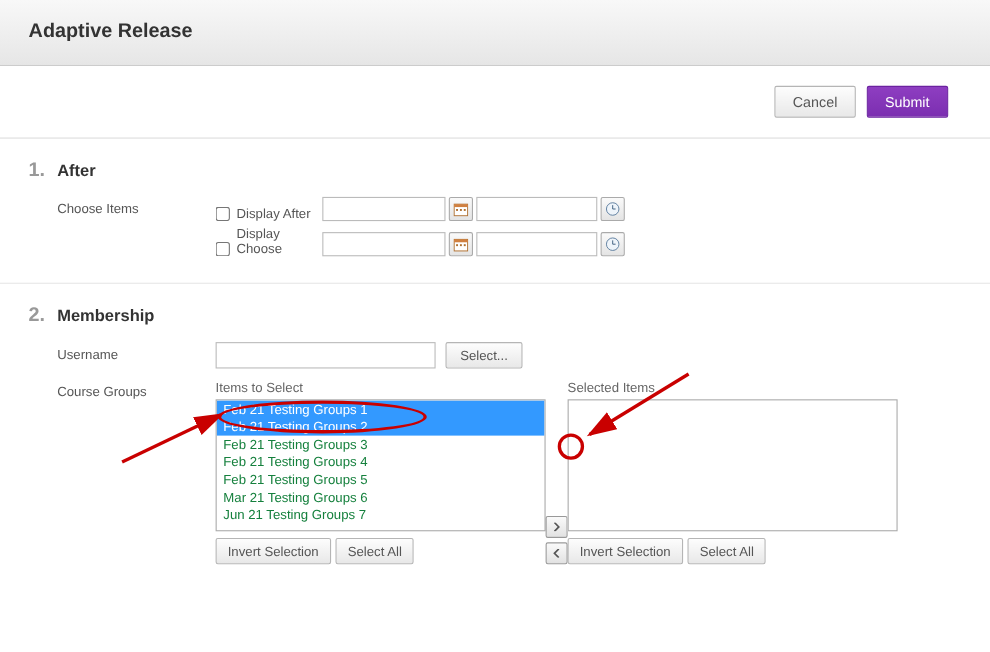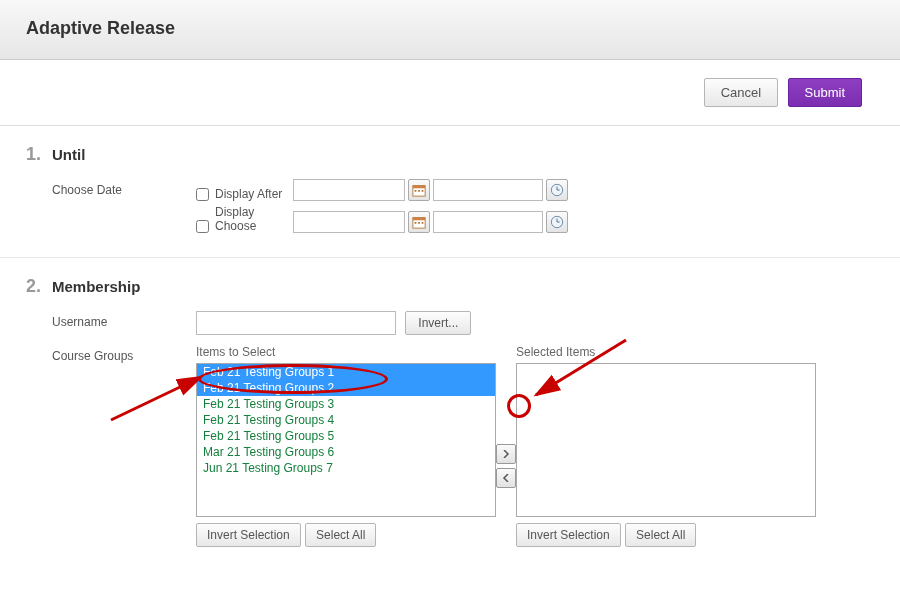--- a/index.html
+++ b/index.html
@@ -126,34 +126,34 @@
     border: 1px solid #b5b5b5;
     background: linear-gradient(#fdfdfd,#e8e8e8);
     color: #555;
     cursor: pointer;
     margin-left: 6px;
     border-radius: 2px;
     font-size: 12px;
   }
   .shuttle {
     display: flex;
-    align-items: center;
+    align-items: flex-end;
     position: relative;
   }
   .shuttle-col {
     width: 300px;
   }
   .shuttle-title {
     color: #666;
     font-size: 12px;
     margin-bottom: 4px;
   }
   .listbox {
     width: 300px;
-    height: 154px;
+    height: 120px;
     border: 1px solid #aaa;
     overflow-y: scroll;
     background: #fff;
     font-size: 12px;
   }
   .listbox .opt {
     padding: 1px 6px;
     color: #15803d;
     cursor: default;
     white-space: nowrap;
@@ -226,24 +226,24 @@
 </div>
 
 <div class="action-bar">
   <button class="btn">Cancel</button>
   <button class="btn btn-primary">Submit</button>
 </div>
 
 <div class="section">
   <div class="section-head">
     <div class="step-num">1.</div>
-    <div class="step-title">Until</div>
+    <div class="step-title">After</div>
   </div>
   <div class="field-row">
-    <div class="field-label">Choose Date</div>
+    <div class="field-label">Choose Items</div>
     <div class="field-body">
       <div class="date-line">
         <input type="checkbox" style="">
         <span class="cb-label">Display After</span>
         <input class="date-input" type="text" style="">
         <span class="icon-btn">
           <svg class="cal-svg" viewBox="0 0 16 16">
               <rect x="1" y="3" width="14" height="12" fill="#fff" stroke="#b07030"></rect>
               <rect x="1" y="3" width="14" height="3" fill="#d08040"></rect>
               <rect x="3" y="8" width="2" height="2" fill="#b07030"></rect>
@@ -289,21 +289,21 @@
 <div class="section" style="border-bottom:none">
   <div class="section-head">
     <div class="step-num">2.</div>
     <div class="step-title">Membership</div>
   </div>
 
   <div class="field-row">
     <div class="field-label">Username</div>
     <div class="field-body">
       <input class="text-input" type="text" style="">
-      <button class="browse-btn">Invert...</button>
+      <button class="browse-btn">Select...</button>
     </div>
   </div>
 
   <div class="field-row">
     <div class="field-label">Course Groups</div>
     <div class="field-body">
       <div class="shuttle" id="shuttle-area">
 
         <div class="shuttle-col">
           <div class="shuttle-title">Items to Select</div>

